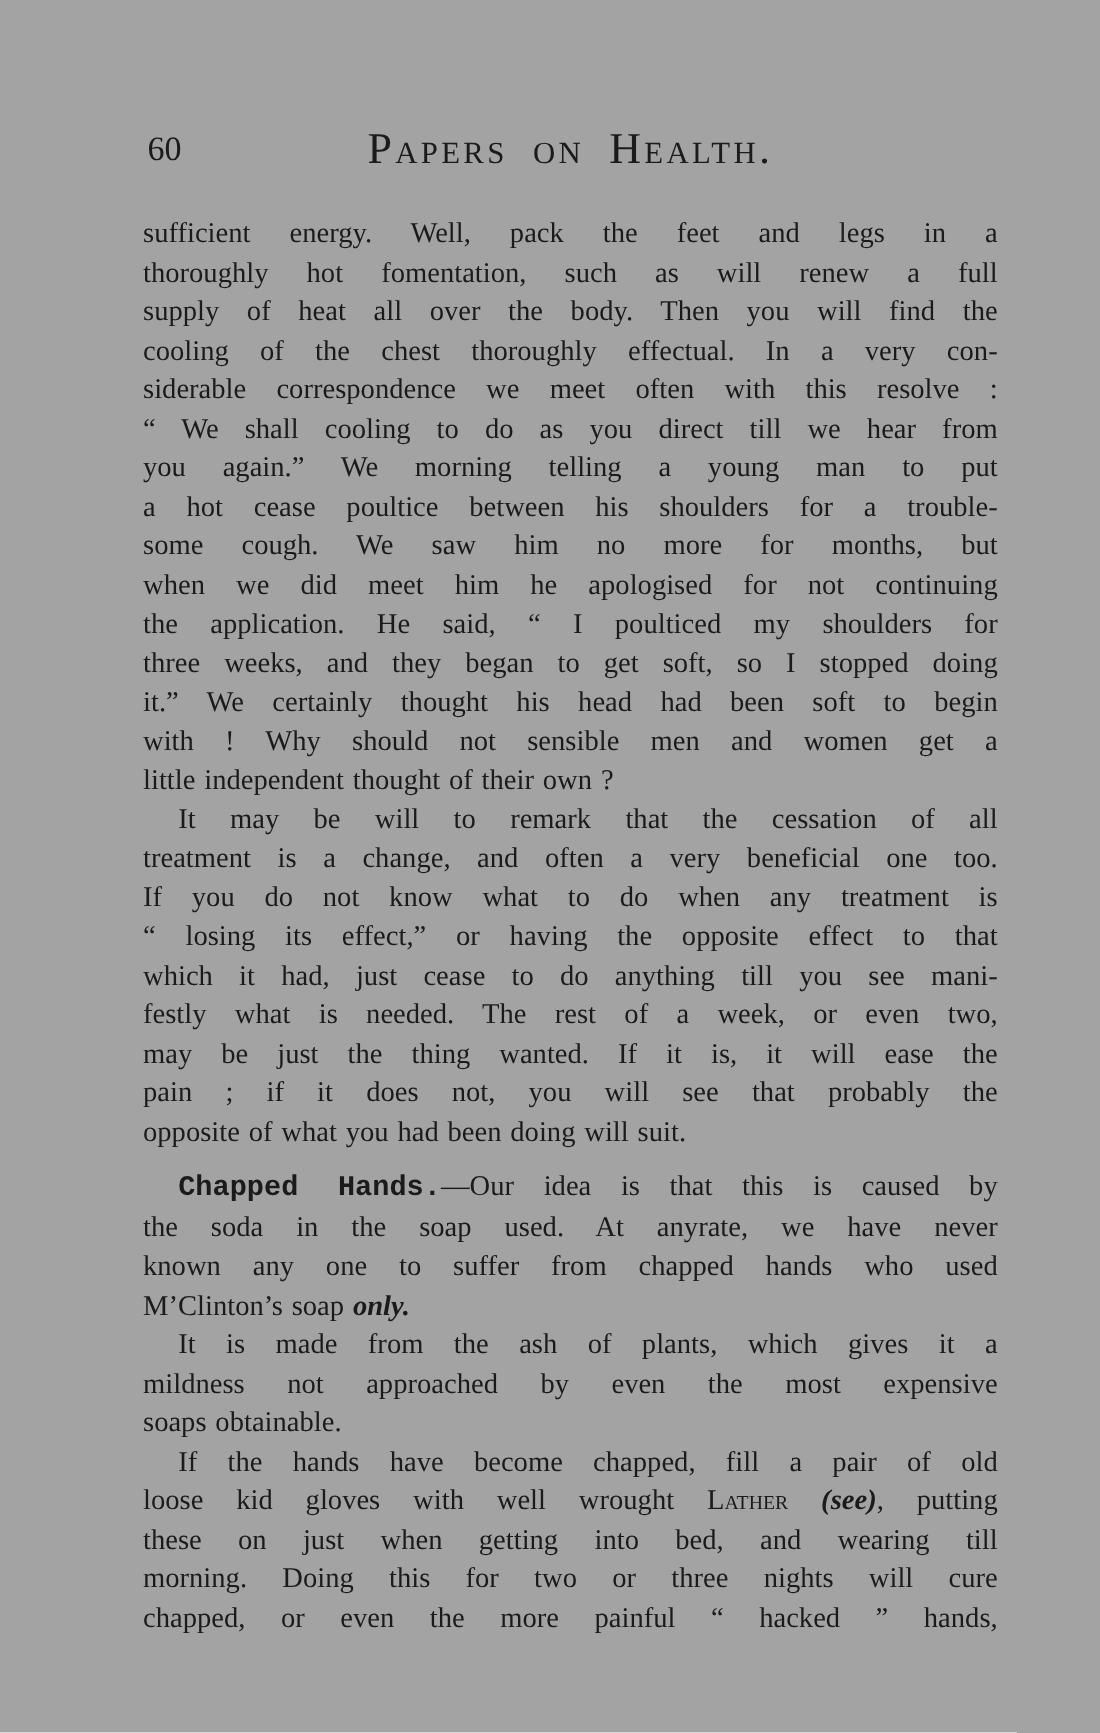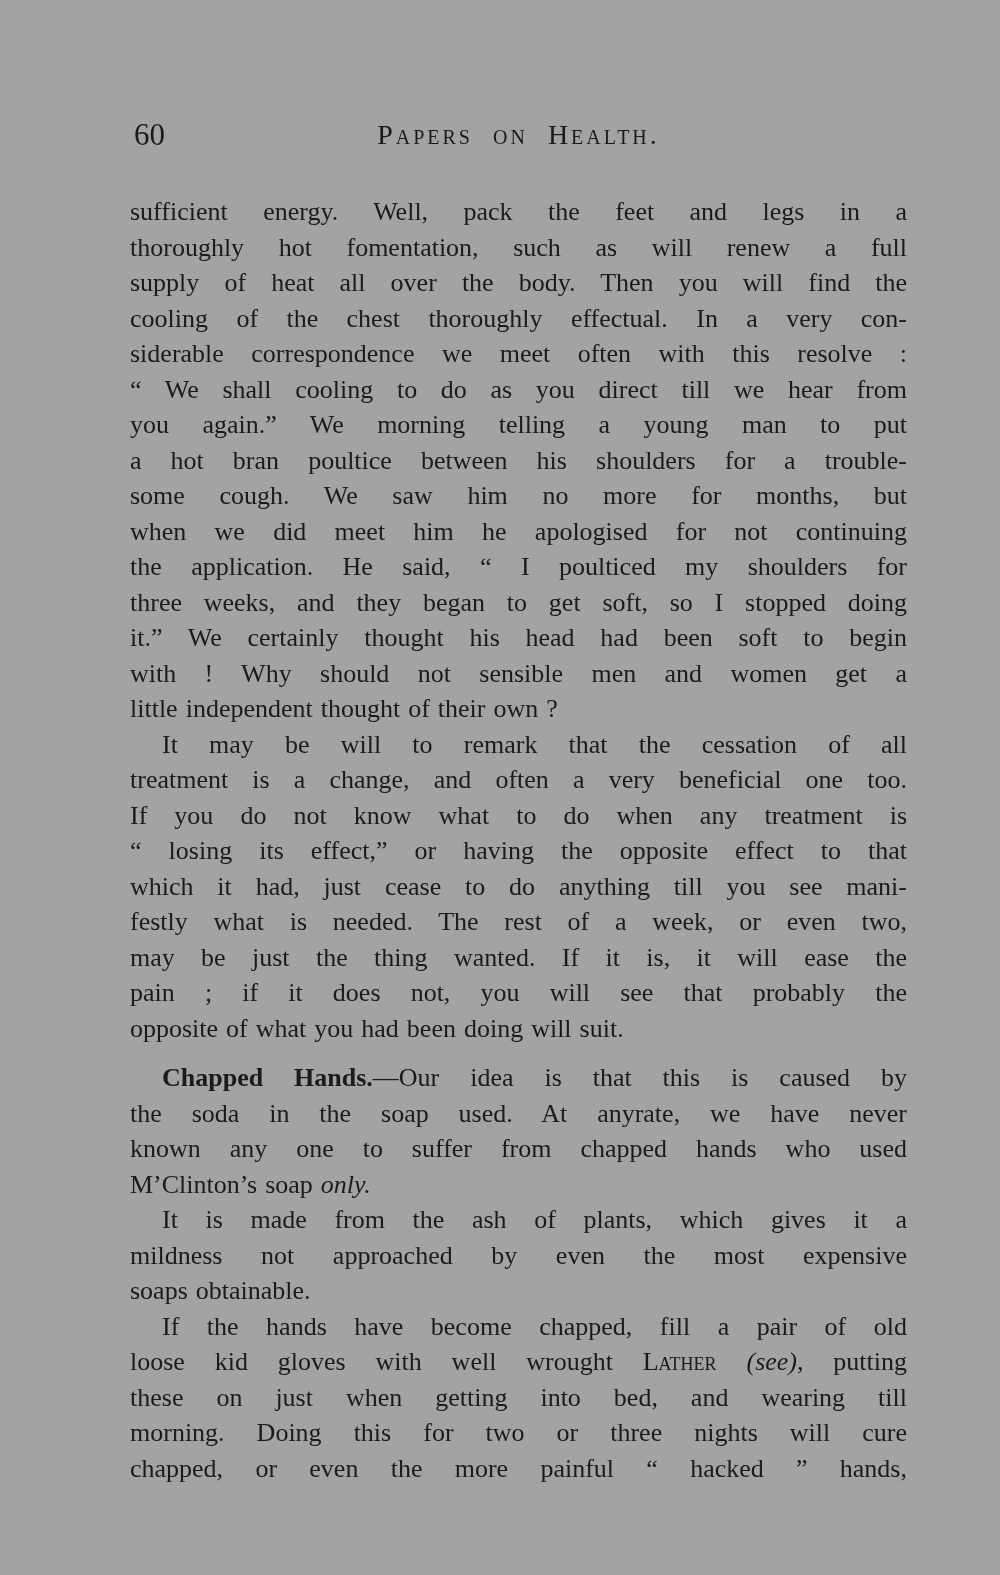--- a/index.html
+++ b/index.html
@@ -30,21 +30,21 @@
   .page-num {
     position: absolute;
     left: 4px;
     top: 0;
     font-size: 31px;
     line-height: 38px;
   }
   .running-title {
     text-align: center;
     font-variant: small-caps;
-    font-size: 28px;
+    font-size: 40px;
     line-height: 38px;
     letter-spacing: 3px;
     word-spacing: 10px;
   }
   .page-body {
     margin-top: 38px;
     font-size: 26px;
     line-height: 35.5px;
     word-spacing: 1.5px;
   }
@@ -55,43 +55,43 @@
   .line.lastline {
     text-align-last: auto;
   }
   .para.indent .line:first-child {
     text-indent: 32px;
   }
   .para.sectionbreak {
     margin-top: 14px;
   }
   .n  { font-style: normal; }
-  .b  { font-weight: bold; }
-  .i  { font-style: italic; }
+  .b  { font-weight: bold; font-family: Liberation Mono, monospace; }
+  .i  { font-style: italic; font-weight: bold; }
   .sc { font-variant: small-caps; }
 </style>
 </head>
 <body>
 
 <div class="page">
   <div class="text-col">
     <div class="page-header">
       <span class="page-num">60</span>
       <div class="running-title">Papers on Health.</div>
     </div>
     <div class="page-body">
         <div class="para">
           <div class="line"><span class="n">sufficient energy.  Well, pack the feet and legs in a</span></div>
           <div class="line"><span class="n">thoroughly hot fomentation, such as will renew a full</span></div>
           <div class="line"><span class="n">supply of heat all over the body.  Then you will find the</span></div>
           <div class="line"><span class="n">cooling of the chest thoroughly effectual.  In a very con-</span></div>
           <div class="line"><span class="n">siderable correspondence we meet often with this resolve :</span></div>
           <div class="line"><span class="n">“ We shall cooling to do as you direct till we hear from</span></div>
           <div class="line"><span class="n">you again.”  We morning telling a young man to put</span></div>
-          <div class="line"><span class="n">a hot bran poultice between his shoulders for a trouble-</span></div>
+          <div class="line"><span class="n">a hot cease poultice between his shoulders for a trouble-</span></div>
           <div class="line"><span class="n">some cough.  We saw him no more for months, but</span></div>
           <div class="line"><span class="n">when we did meet him he apologised for not continuing</span></div>
           <div class="line"><span class="n">the application.  He said, “ I poulticed my shoulders for</span></div>
           <div class="line"><span class="n">three weeks, and they began to get soft, so I stopped doing</span></div>
           <div class="line"><span class="n">it.”  We certainly thought his head had been soft to begin</span></div>
           <div class="line"><span class="n">with !  Why should not sensible men and women get a</span></div>
           <div class="line lastline"><span class="n">little independent thought of their own ?</span></div>
         </div>
         <div class="para indent">
           <div class="line"><span class="n">It may be will to remark that the cessation of all</span></div>

